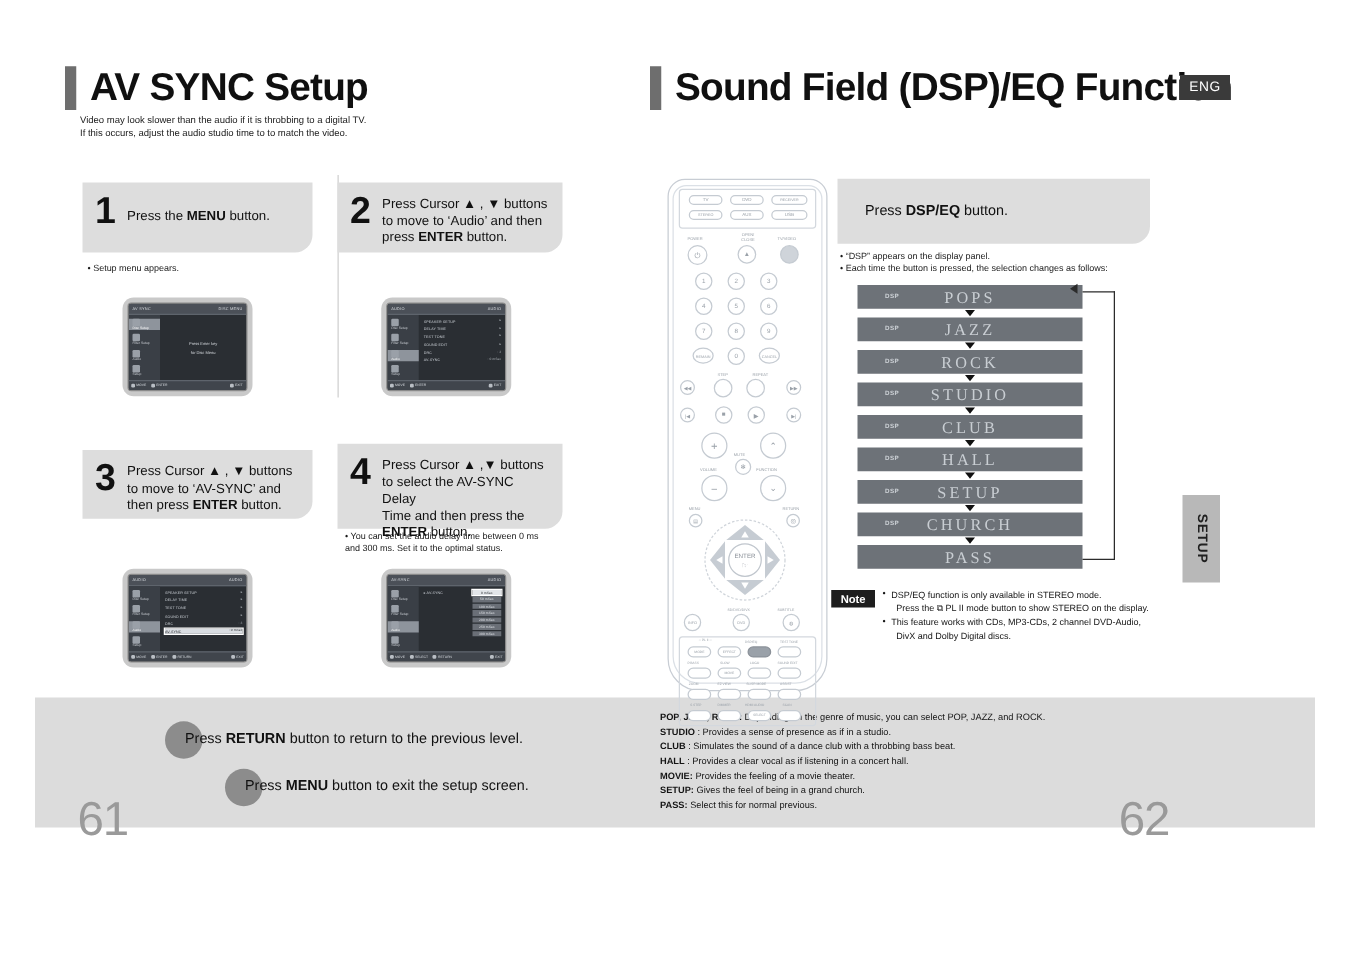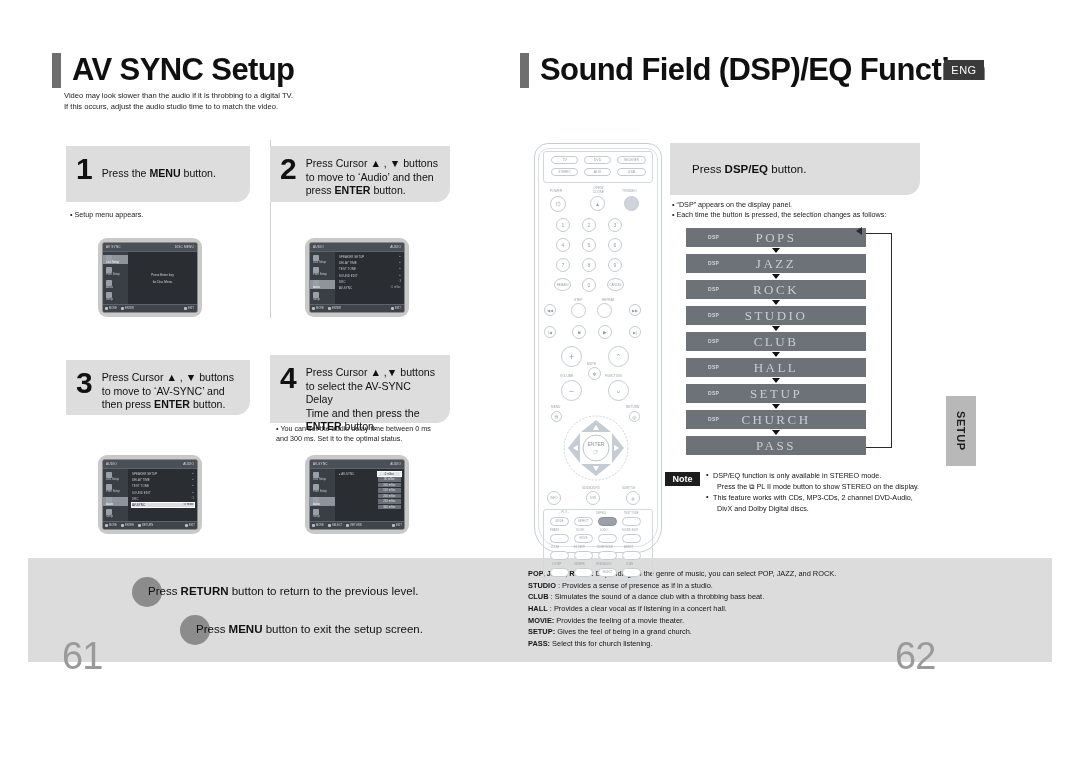--- a/index.html
+++ b/index.html
@@ -593,21 +593,21 @@
     <span>SETUP</span>
   </div>
 
   <div class="dsp-desc">
     <div><b>POP, JAZZ, ROCK:</b><span> Depending on the genre of music, you can select POP, JAZZ, and ROCK.</span></div>
     <div><b>STUDIO</b><span> : Provides a sense of presence as if in a studio.</span></div>
     <div><b>CLUB</b><span> : Simulates the sound of a dance club with a throbbing bass beat.</span></div>
     <div><b>HALL</b><span> : Provides a clear vocal as if listening in a concert hall.</span></div>
     <div><b>MOVIE:</b><span> Provides the feeling of a movie theater.</span></div>
     <div><b>SETUP:</b><span> Gives the feel of being in a grand church.</span></div>
-    <div><b>PASS:</b><span> Select this for church listening.</span></div>
+    <div><b>PASS:</b><span> Select this for normal previous.</span></div>
   </div>
 
   <div class="page-num right">62</div>
 
   <div class="remote">
     <div class="rbody"></div>
     <div class="rbody2"></div>
 
     <div class="rsec" style="top:8px; height:32px;"></div>
     <div class="btn pill" style="left:17px; top:13px; width:27px; height:8px;">TV</div>

